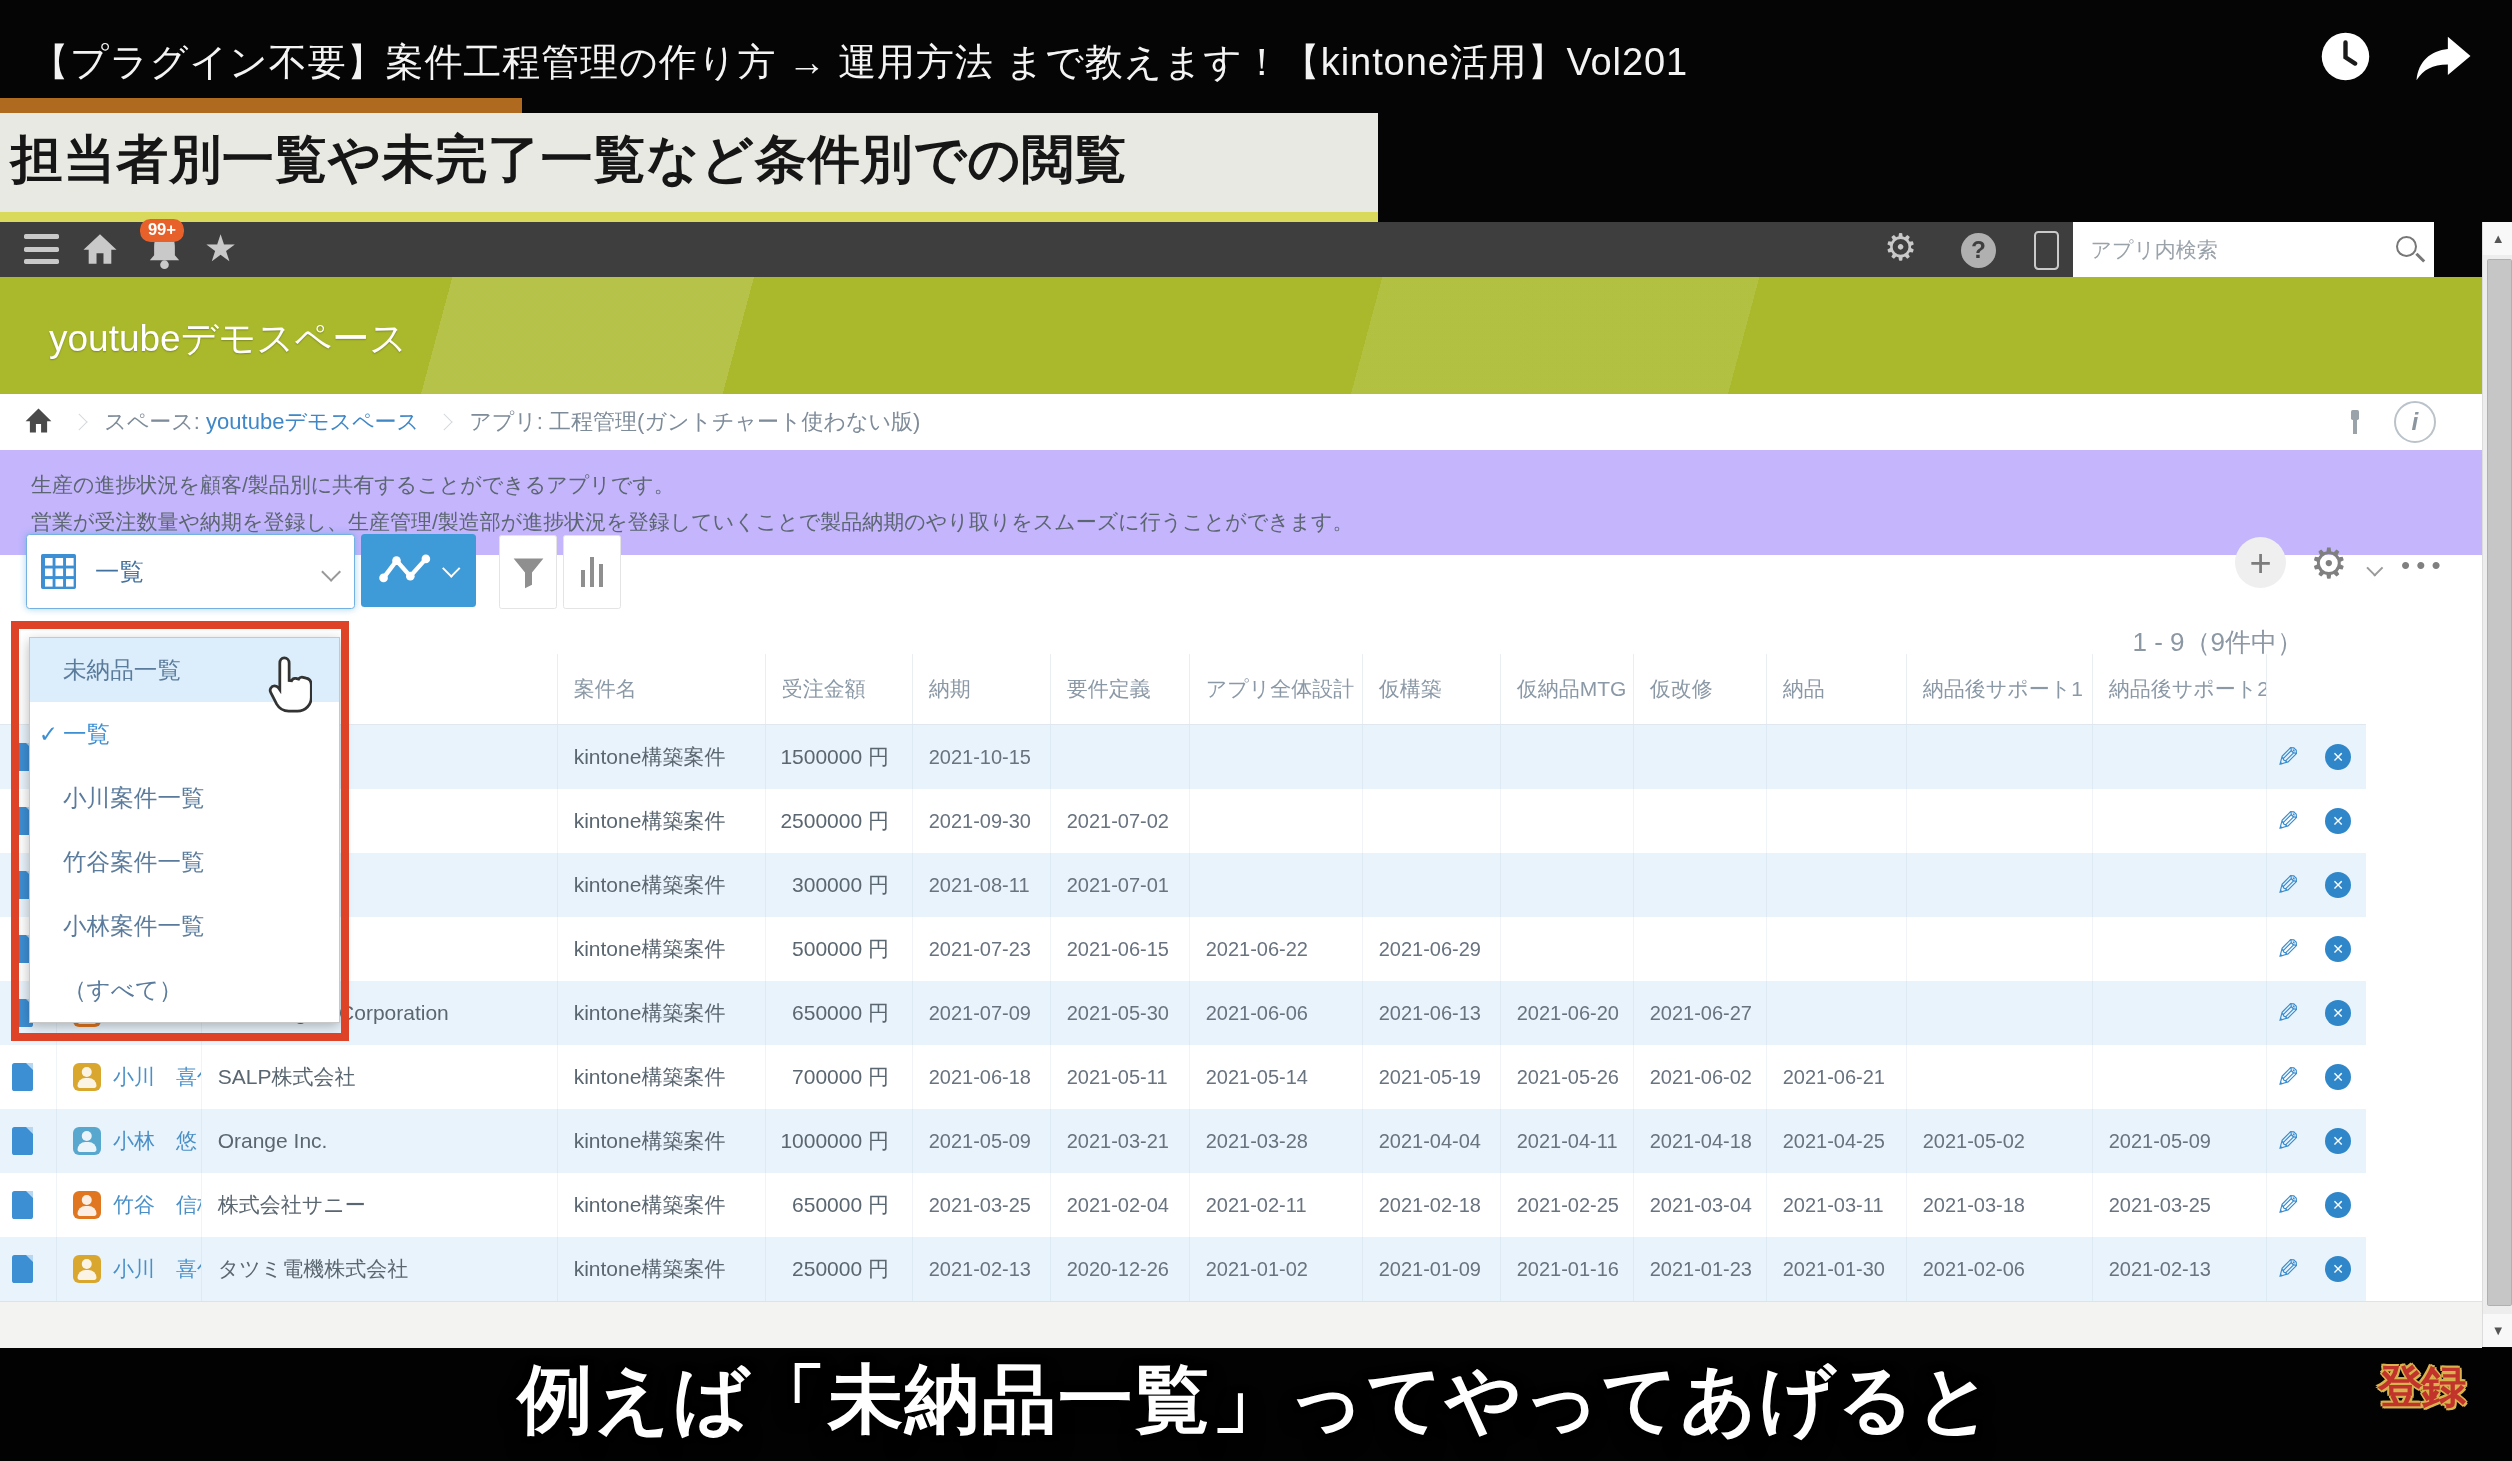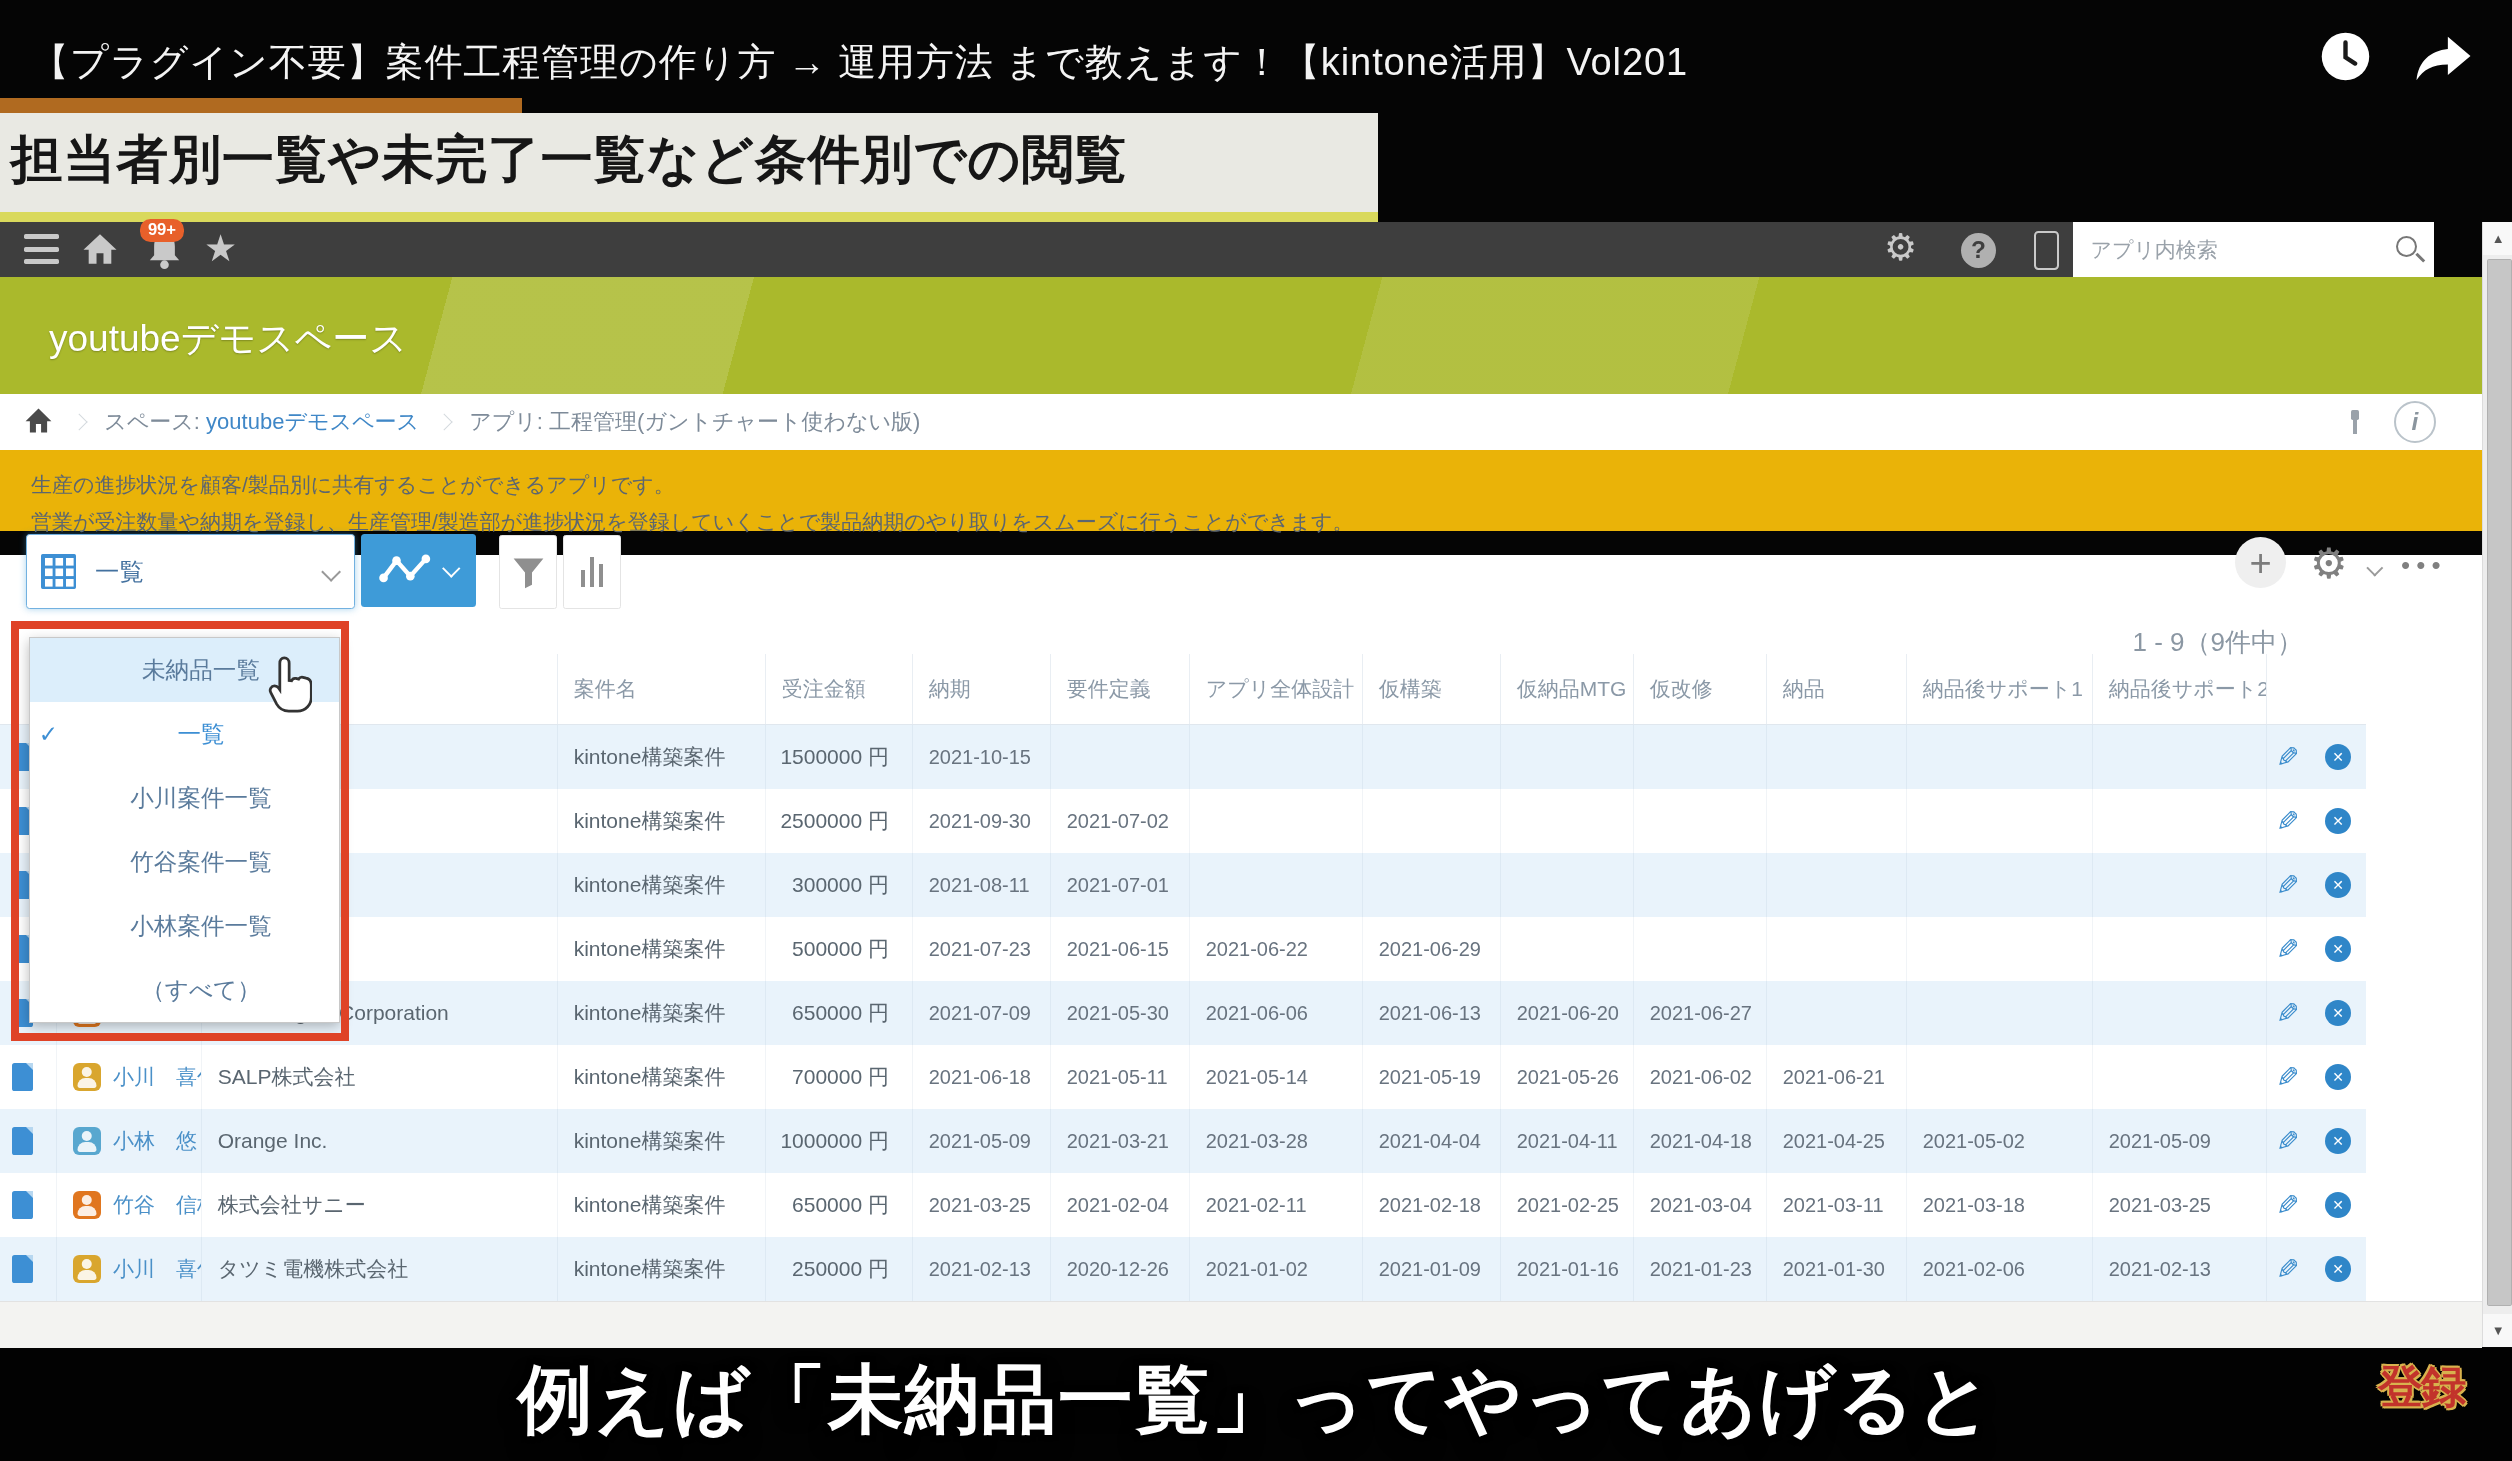--- a/index.html
+++ b/index.html
@@ -43,21 +43,21 @@
   .crumb-sep{width:11.3px;height:11.3px;border-top:1.7px solid #d4d9de;border-right:1.7px solid #d4d9de;
              transform:rotate(45deg);margin:0 19px;}
   .crumb-txt{font-size:22px;color:#7e8b99;}
   .crumb-link{color:#3f87c7;}
   .pin-ico{position:absolute;left:2348px;top:14px;width:14px;height:30px;}
   .pin-head{position:absolute;left:2.6px;top:1.7px;width:8.7px;height:10.5px;background:#9aa2aa;border-radius:1.7px;}
   .pin-stem{position:absolute;left:5.2px;top:12.2px;width:3.5px;height:14px;background:#9aa2aa;}
   .info-ico{position:absolute;left:2394px;top:7px;width:38px;height:38px;border:2.6px solid #bac3ca;border-radius:50%;
             color:#8a959e;font-size:24.4px;font-weight:bold;font-style:italic;display:flex;align-items:center;justify-content:center;}
   
-  .desc{position:absolute;left:0;top:450px;width:2482px;height:81px;background:#eab308;}
+  .desc{position:absolute;left:0;top:450px;width:2482px;height:105px;background:#c4b5fd;}
   .desc p{margin:0;padding:0 0 0 31px;font-size:21px;color:#5c6670;line-height:37px;}
   .desc p:first-child{padding-top:15.7px;}
   
   .content{position:absolute;left:0;top:555px;width:2482px;height:747px;background:#fff;}
   
   .view-selector{position:absolute;left:26px;top:534px;width:327px;height:73px;background:#fff;
     border:1.7px solid #72b1e0;border-radius:3.5px;box-shadow:0 0 7px rgba(62,155,216,.45);display:flex;align-items:center;}
   .vs-grid{width:31px;height:31px;margin-left:14px;border:2.6px solid #3d8fd4;border-radius:1.7px;
     background-image:linear-gradient(#3d8fd4 2.6px,transparent 2.6px),linear-gradient(90deg,#3d8fd4 2.6px,transparent 2.6px);
     background-size:10.5px 10.5px;background-position:-0.9px -0.9px;}
@@ -103,21 +103,21 @@
   .av-body{position:absolute;bottom:2.6px;left:50%;transform:translateX(-50%);width:19px;height:10.5px;
            border-radius:9.6px 9.6px 2.6px 2.6px;background:rgba(255,255,255,.88);}
   .a-name{color:#4a90c8;}
   .td.actions{gap:26px;padding-left:8.7px;}
   .edit-icon{color:#3a8ccc;font-size:28px;transform:scaleX(-1);}
   .del-icon{width:26px;height:26px;border-radius:50%;background:#2f86c8;color:#fff;font-size:14px;
             display:flex;align-items:center;justify-content:center;flex:none;}
   
   .view-menu{position:absolute;left:29px;top:637px;width:309px;background:#fff;border:0.9px solid #c8c8c8;
              box-shadow:0 3.5px 12.2px rgba(0,0,0,.28);z-index:5;}
-  .vm-item{height:64px;display:flex;align-items:center;font-size:23.6px;color:#5a7b9c;position:relative;padding-left:33px;justify-content:center;}
+  .vm-item{height:64px;display:flex;align-items:center;font-size:23.6px;color:#5a7b9c;position:relative;padding-left:33px;}
   .vm-item.hover{background:#dceefb;}
   .vm-check{position:absolute;left:8.7px;visibility:hidden;color:#3d8fd4;font-size:23px;}
   .vm-item.checked .vm-check{visibility:visible;}
   .vm-item.checked .vm-label{color:#3d8fd4;}
   .red-box{position:absolute;left:11.3px;top:621px;width:338px;height:420px;border:8.7px solid #df4327;
            box-sizing:border-box;z-index:6;pointer-events:none;}
   .cursor-hand{position:absolute;left:267px;top:654px;z-index:7;}
   
   .bottom-strip{position:absolute;left:0;top:1301px;width:2482px;height:46px;background:#f3f3f1;border-top:0.9px solid #e2e2e2;}
   .video-bottom{position:absolute;left:0;top:1348px;width:2512px;height:114px;background:#020202;}

